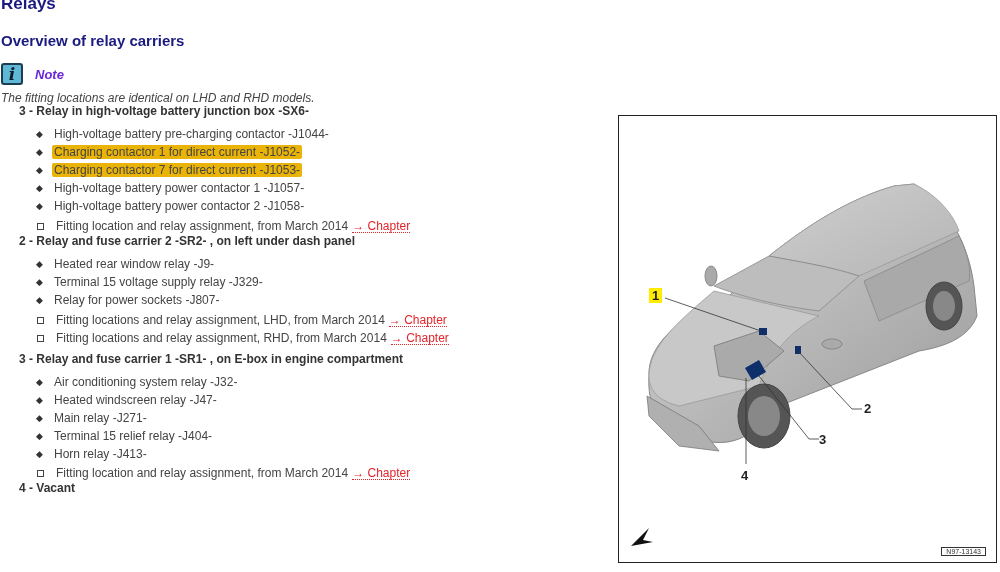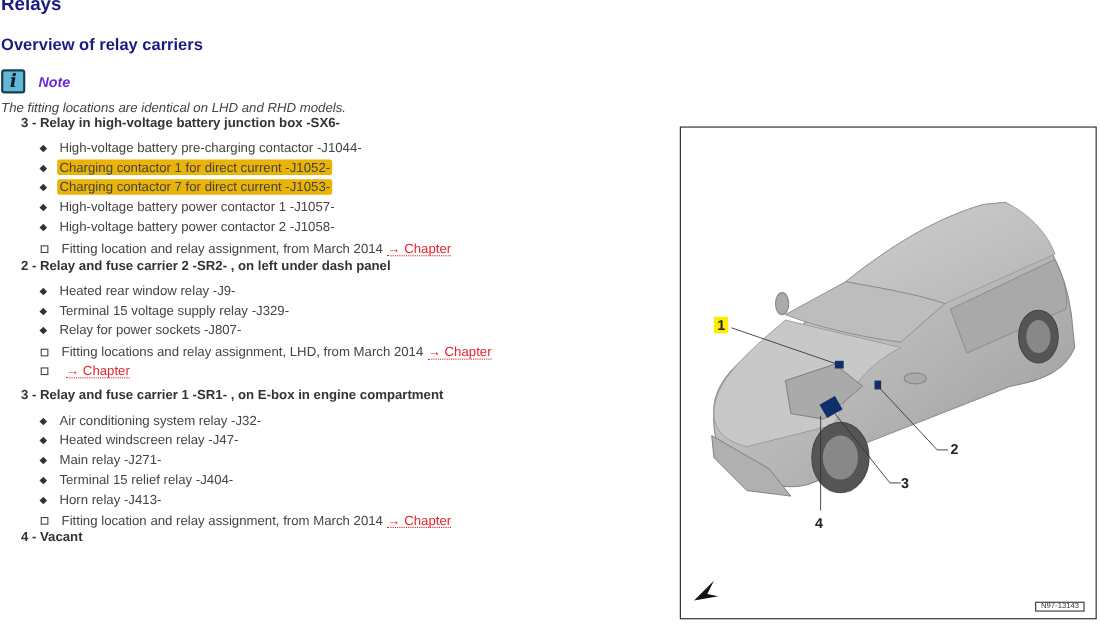--- a/index.html
+++ b/index.html
@@ -79,20 +79,21 @@
       <span class="bullet">◆</span>
       <span>Relay for power sockets -J807-</span>
     </div>
   <div class="item" style="top:313px">
       <span class="sq"></span>
       <span>Fitting locations and relay assignment, LHD, from March 2014</span>
       <a class="link">→ Chapter</a>
     </div>
   <div class="item" style="top:331px">
       <span class="sq"></span>
+      <span>Fitting locations and relay assignment, RHD, from March 2014</span>
       <a class="link">→ Chapter</a>
     </div>
 
   <div class="section-head" style="top:352px">3 - Relay and fuse carrier 1 -SR1- , on E-box in engine compartment</div>
   <div class="item" style="top:375px">
       <span class="bullet">◆</span>
       <span>Air conditioning system relay -J32-</span>
     </div>
   <div class="item" style="top:393px">
       <span class="bullet">◆</span>

